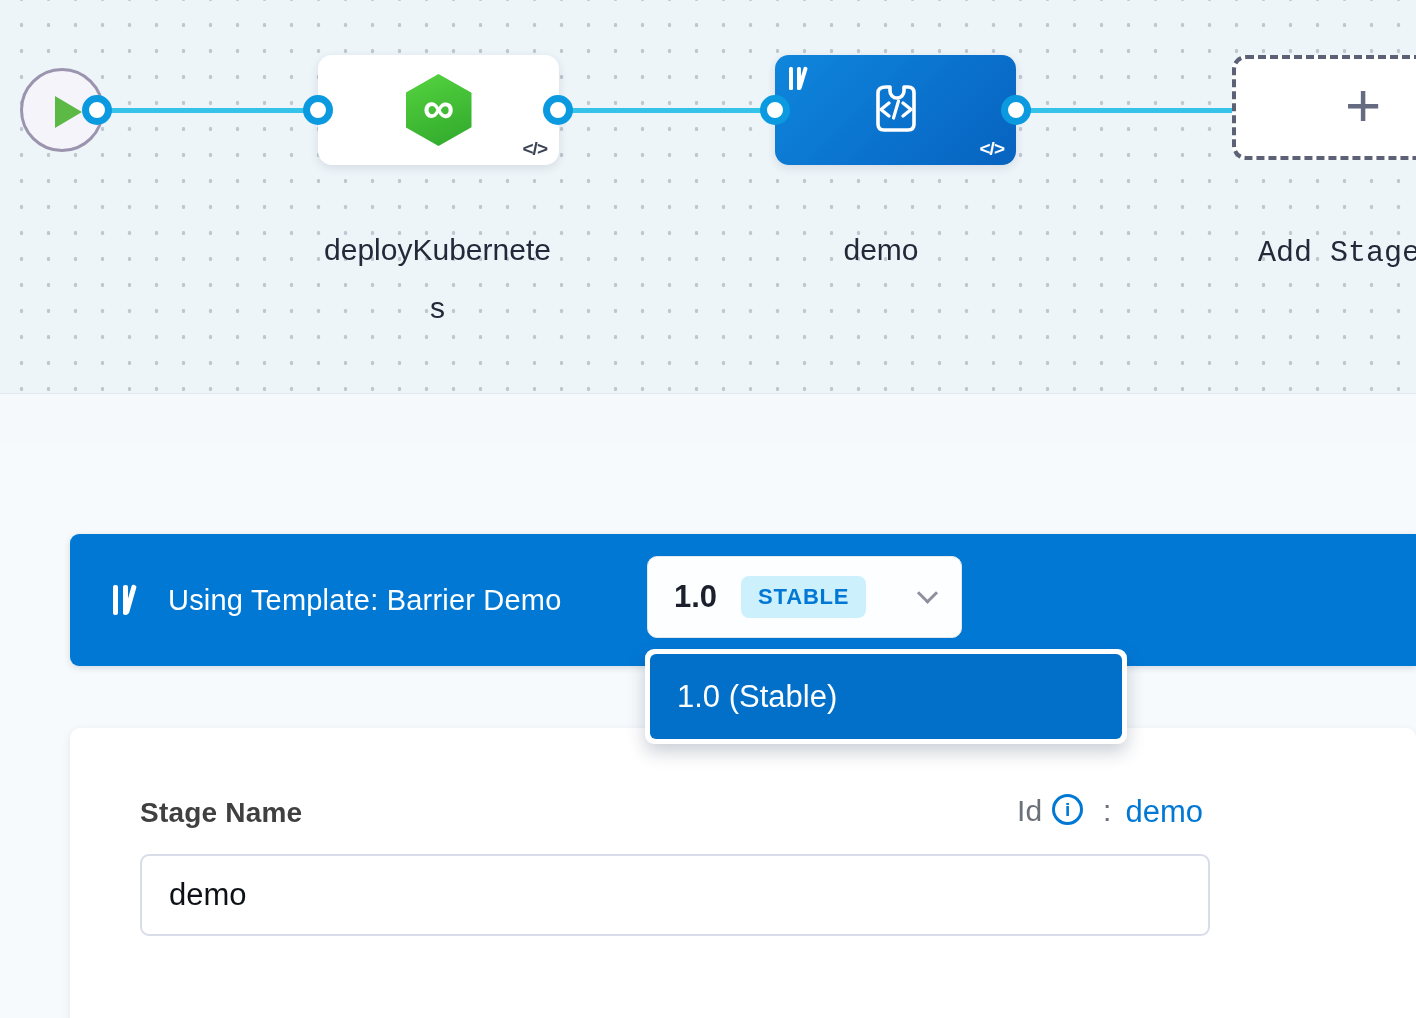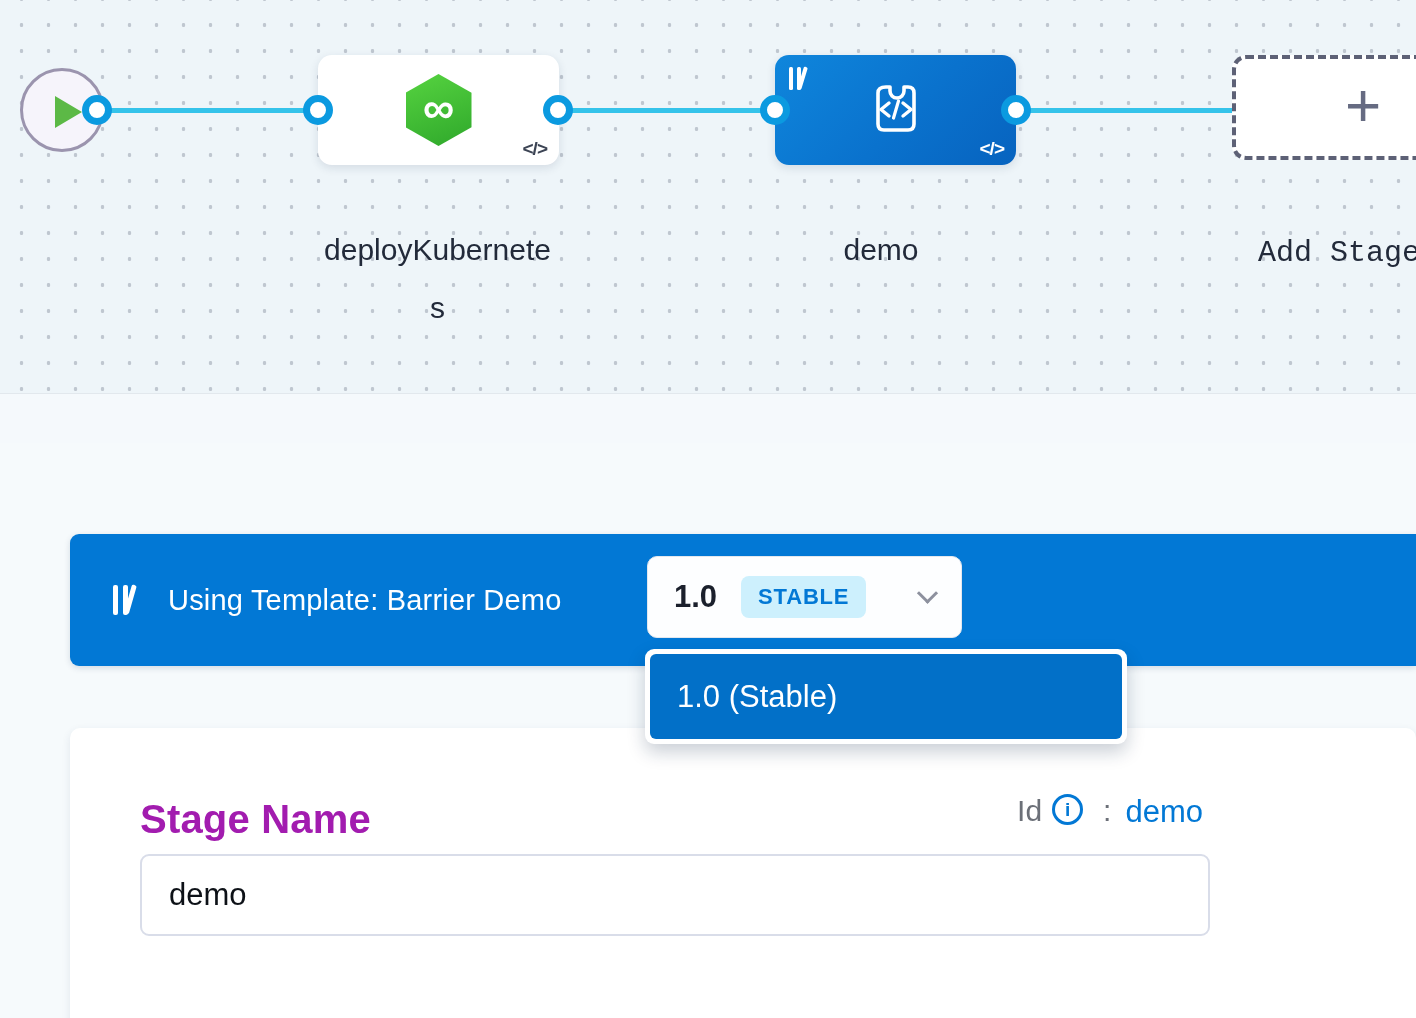--- a/index.html
+++ b/index.html
@@ -90,22 +90,22 @@
 
   .version-dropdown { position:absolute; left:645px; top:206px; width:482px; height:95px;
                       background:#fff; border-radius:9px; padding:5px;
                       box-shadow:0 8px 18px rgba(15,35,70,.22); z-index:20; }
   .dropdown-item { width:100%; height:100%; background:#0270c8; border-radius:6px;
                    display:flex; align-items:center; padding-left:27px;
                    color:#fff; font-size:31px; cursor:pointer; }
 
   .stage-card { position:absolute; left:70px; top:285px; width:1346px; height:314px;
                 background:#fff; border-radius:10px; box-shadow:0 3px 8px rgba(40,60,95,.10); }
-  .stage-name-label { position:absolute; left:70px; top:69px; font-size:40px; font-weight:bold;
-                      color:#a21caf; letter-spacing:.2px; }
+  .stage-name-label { position:absolute; left:70px; top:69px; font-size:28px; font-weight:bold;
+                      color:#404040; letter-spacing:.2px; }
   .id-row { position:absolute; right:213px; top:66px; display:flex; align-items:flex-start; }
   .id-label { font-size:30px; color:#6c7078; }
   .info-icon { width:31px; height:31px; border:3px solid #0278d5; border-radius:50%;
                margin-left:10px; display:flex; align-items:center; justify-content:center;
                color:#0278d5; font-size:19px; font-weight:bold; font-style:normal; }
   .id-colon { font-size:30px; color:#6c7078; margin-left:20px; }
   .id-value { font-size:31px; color:#0278d5; font-weight:500; margin-left:14px; }
   .stage-name-input { position:absolute; left:70px; top:126px; width:1070px; height:82px;
                       border:2px solid #d9dde9; border-radius:9px; background:#fff;
                       font-family:"Liberation Sans", sans-serif;

